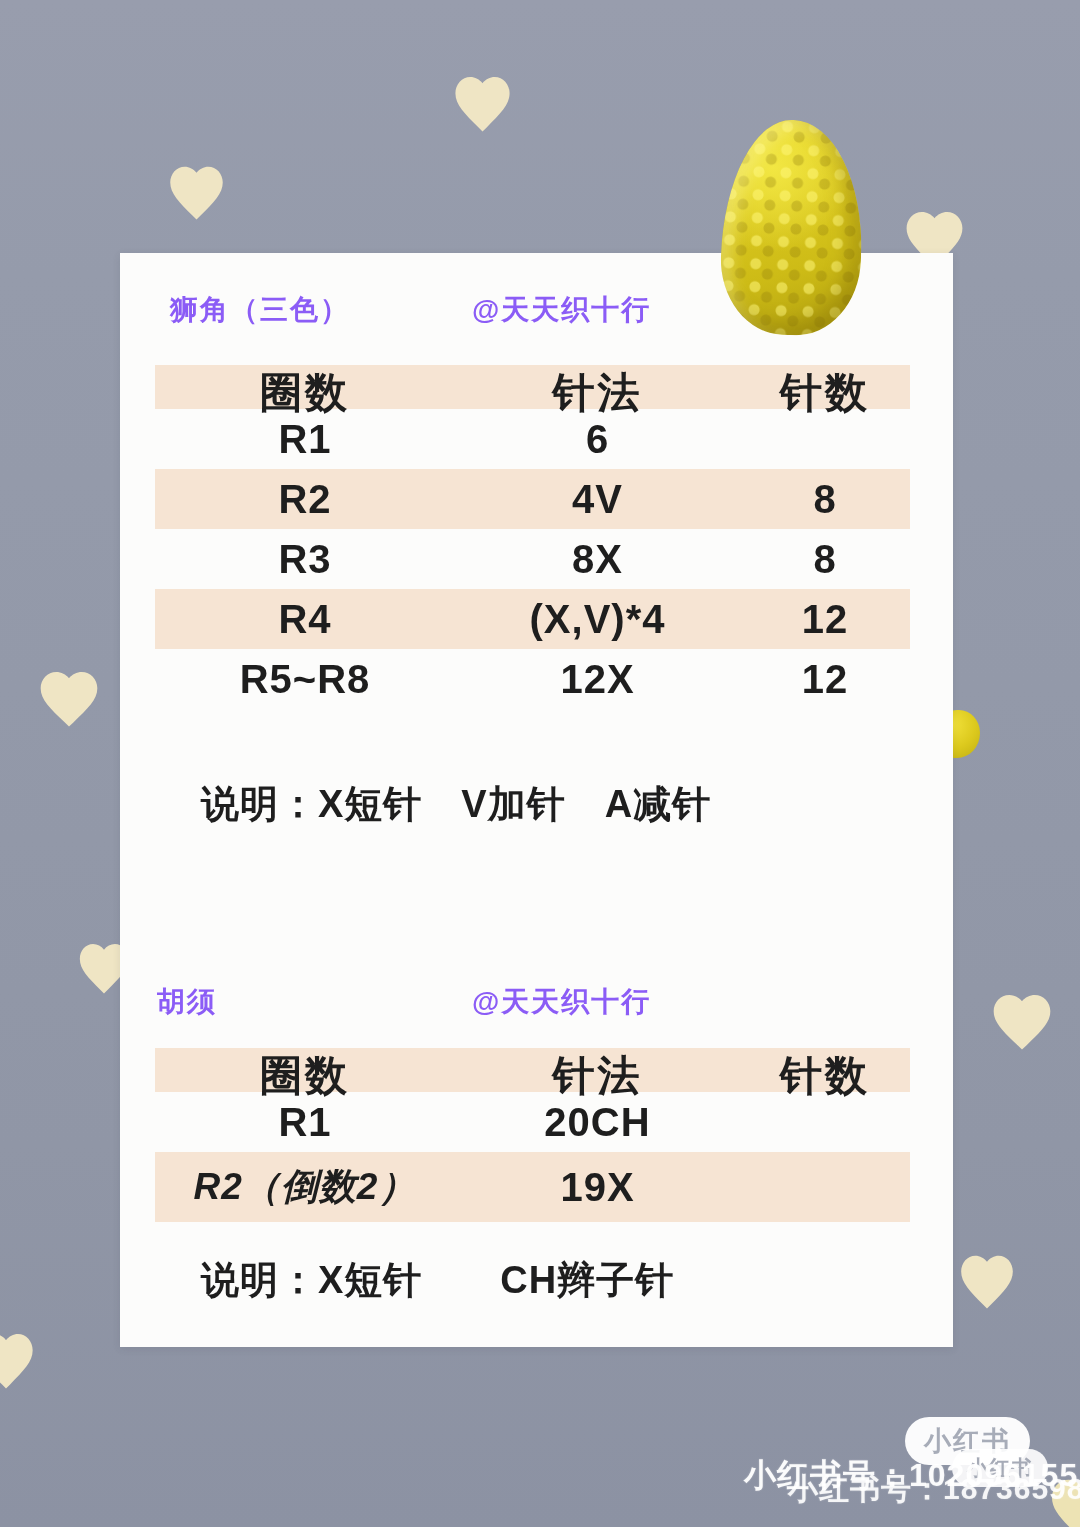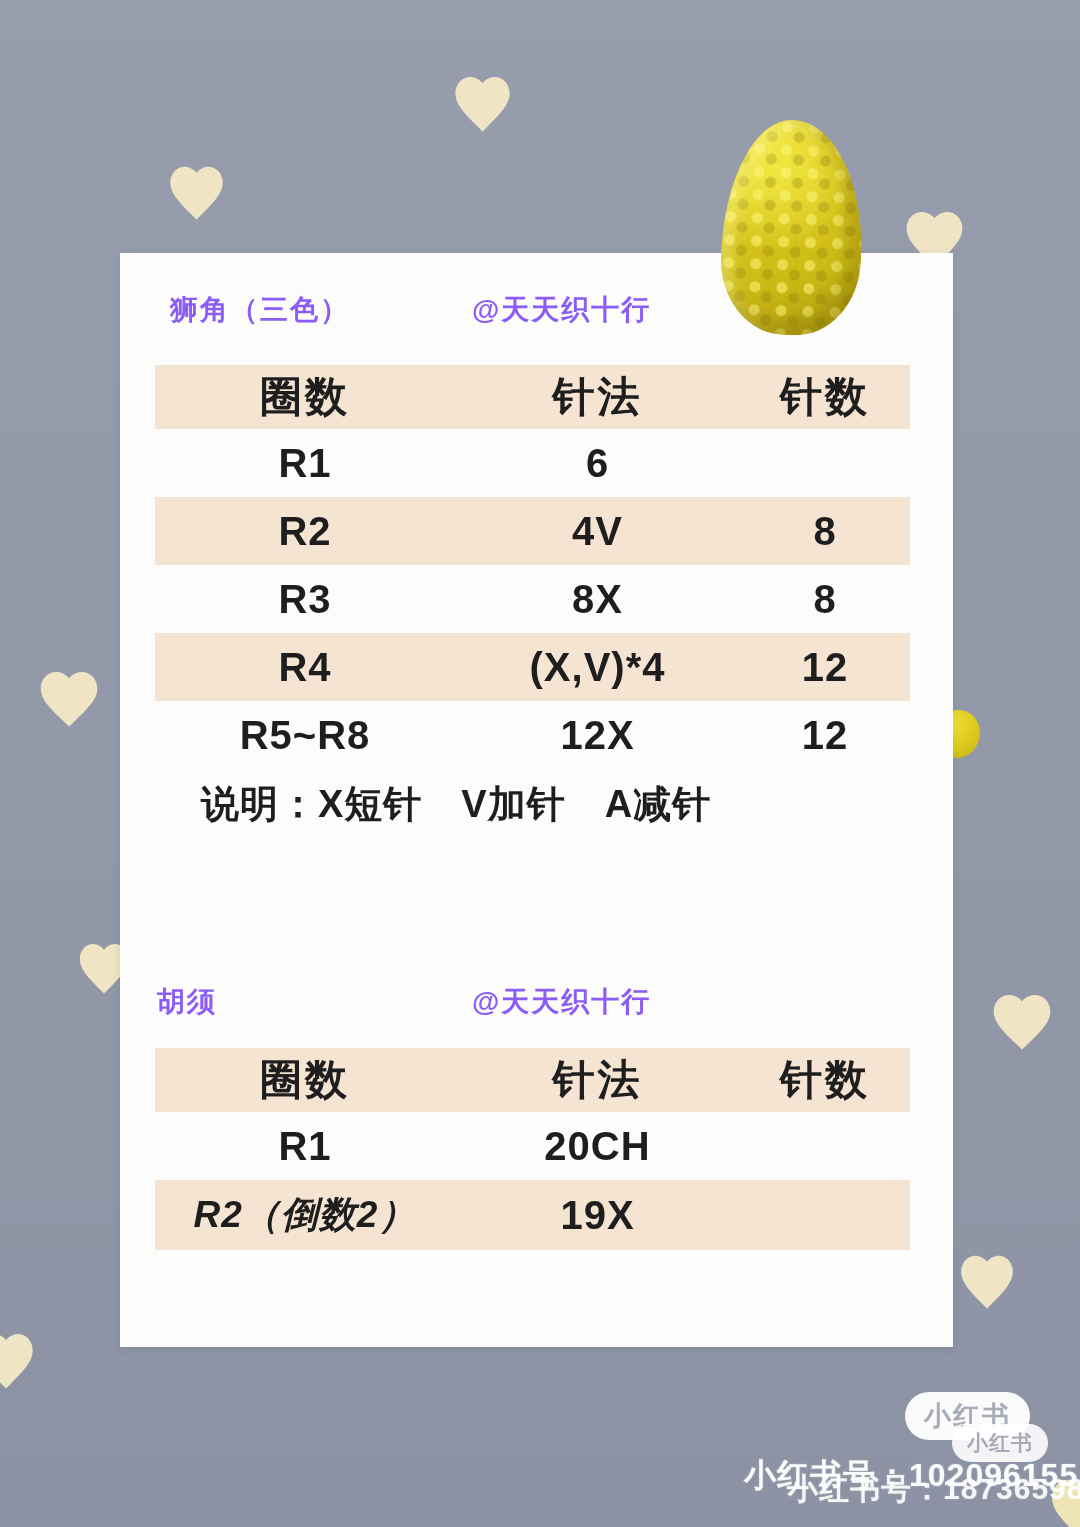--- a/index.html
+++ b/index.html
@@ -38,41 +38,41 @@
     background-size:27px 23px,27px 23px,100% 100%,100% 100%;
     background-repeat:repeat,repeat,no-repeat,no-repeat;
     box-shadow:inset -12px -10px 20px rgba(115,95,0,.35), inset 10px 8px 16px rgba(255,250,170,.40);
     transform:rotate(2deg);
   }
   .sec-title,.sec-credit{
     position:absolute;color:#8b5cf6;font-weight:700;font-size:28px;letter-spacing:2px;white-space:nowrap;
   }
   .ctable{position:absolute;left:35px;width:755px;}
   .trow{display:grid;grid-template-columns:300px 285px 170px;align-items:center;}
-  .trow.head{height:64px;}
-  .trow.body{height:68px;}
+  .trow.head{height:44px;}
+  .trow.body{height:60px;}
   .trow.tall{height:70px;}
   .trow.peach{background:#F6E4D3;}
   .cell{
     text-align:center;color:#1E1E1E;font-weight:700;font-size:40px;letter-spacing:1px;white-space:nowrap;
   }
   .trow.head .cell{font-size:42px;letter-spacing:3px;}
   .cell.small{font-size:37px;font-style:italic;}
   .note{
     position:absolute;left:45px;color:#1E1E1E;font-weight:700;font-size:38px;letter-spacing:1px;white-space:pre;margin-left:36px;
   }
   .t1{top:112px;} .t2{top:795px;}
   .s1-title{left:50px;top:38px;} .s1-credit{left:352px;top:38px;}
   .note1{top:526px;}
   .s2-title{left:37px;top:730px;} .s2-credit{left:352px;top:730px;}
   .note2{top:1002px;}
   .wm-badge{
     position:absolute;z-index:3;border-radius:26px;
     background:rgba(255,255,255,.96);
-    color:#A7ACB8;font-weight:700;white-space:nowrap;
+    color:#A7ACB8;font-weight:700;white-space:nowrap;margin-top:25px;
   }
   .wm-badge.primary{left:905px;top:1392px;padding:6px 19px;font-size:27px;letter-spacing:2px;}
   .wm-badge.secondary{
     left:952px;top:1424px;padding:5px 15px;font-size:21px;letter-spacing:1px;
     background:rgba(255,255,255,.90);color:rgba(150,156,170,.85);
     filter:blur(.5px);
   }
   .wm-line{
     position:absolute;z-index:3;color:rgba(255,255,255,.94);font-weight:700;white-space:nowrap;
     text-shadow:0 0 2px rgba(255,255,255,.35);
@@ -168,20 +168,21 @@
         <div class="cell">20CH</div>
         <div class="cell"></div>
       </div>
       <div class="trow tall peach">
         <div class="cell small">R2（倒数2）</div>
         <div class="cell">19X</div>
         <div class="cell"></div>
       </div>
     </div>
 
+    <div class="note note2">说明：X短针　　CH辫子针</div>
 
   </div>
 
   <div class="yarn-cone"></div>
 
   <div class="wm-badge primary">小红书</div>
   <div class="wm-badge secondary">小红书</div>
   <div class="wm-line top">小红书号：102096155</div>
   <div class="wm-line bottom">小红书号：1873659886</div>
 

